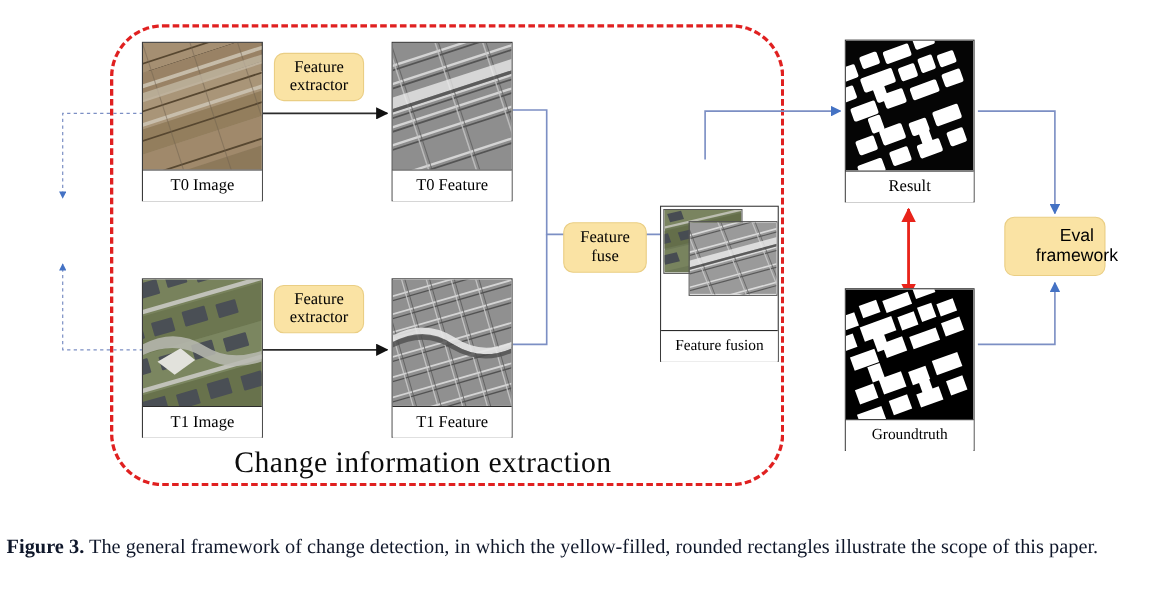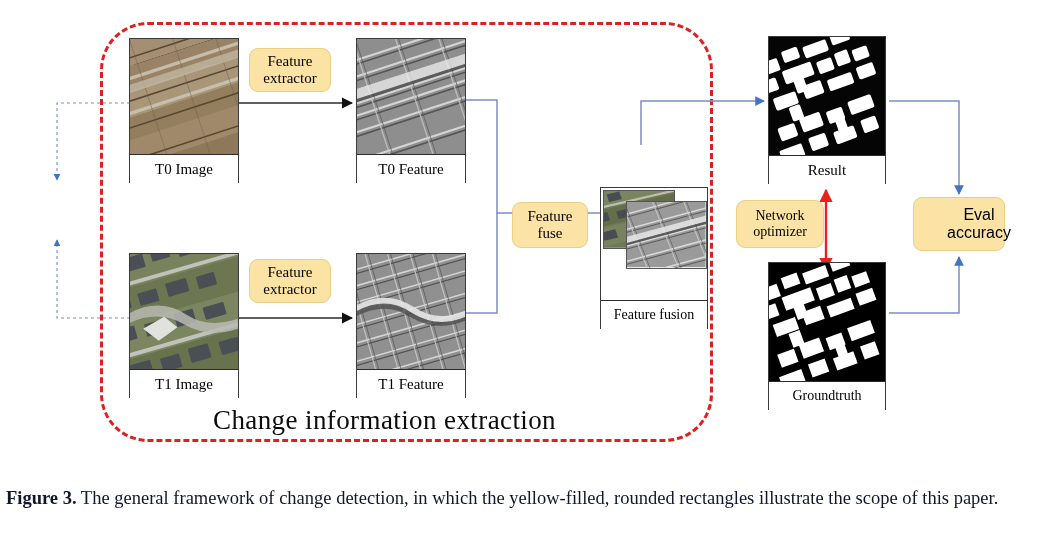--- a/index.html
+++ b/index.html
@@ -519,31 +519,25 @@
     </span>
   </div>
 
   <div class="proc" style="left:512px; top:202px; width:76px; height:46px;">
     <span>
       <span>Feature</span><br>
       <span>fuse</span>
     </span>
   </div>
 
-  <div class="proc" style="left:736px; top:200px; width:88px; height:48px; font-size:14px;">
-    <span>
-      <span>Network</span><br>
-      <span>optimizer</span>
-    </span>
-  </div>
 
   <div class="proc sans" style="left:913px; top:197px; width:92px; height:54px;">
     <span>
       <span>Eval</span><br>
-      <span>accuracy</span>
+      <span>framework</span>
     </span>
   </div>
 
   <div id="caption" style="top:484px;">
     <span class="lead">Figure 3.</span><span> The general framework of change detection, in which the yellow-filled, rounded rectangles illustrate the scope of this paper.</span>
   </div>
 
 </div>
 
 </body></html>

